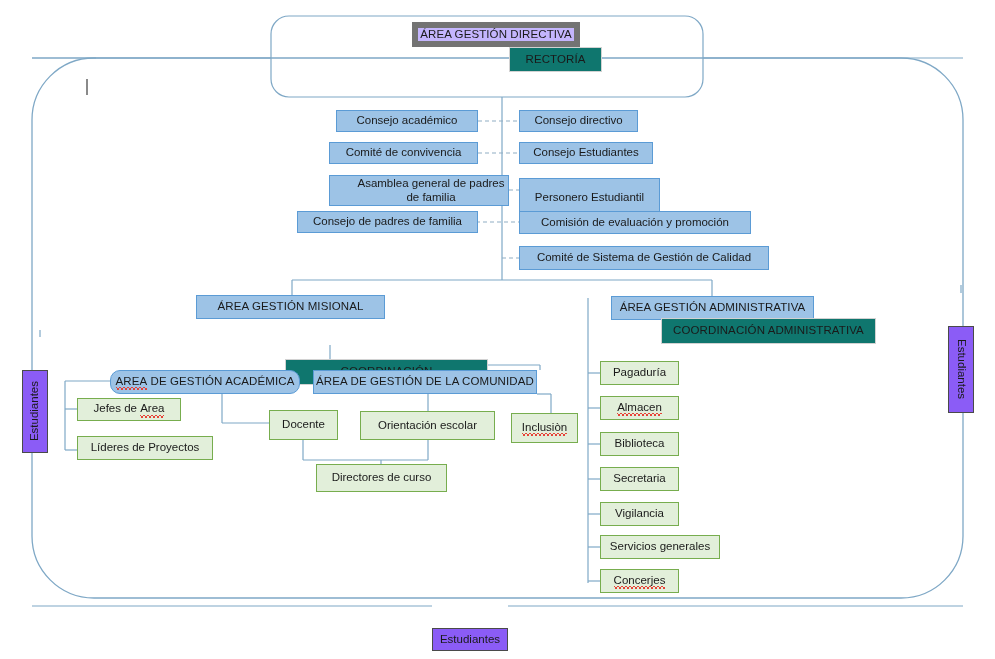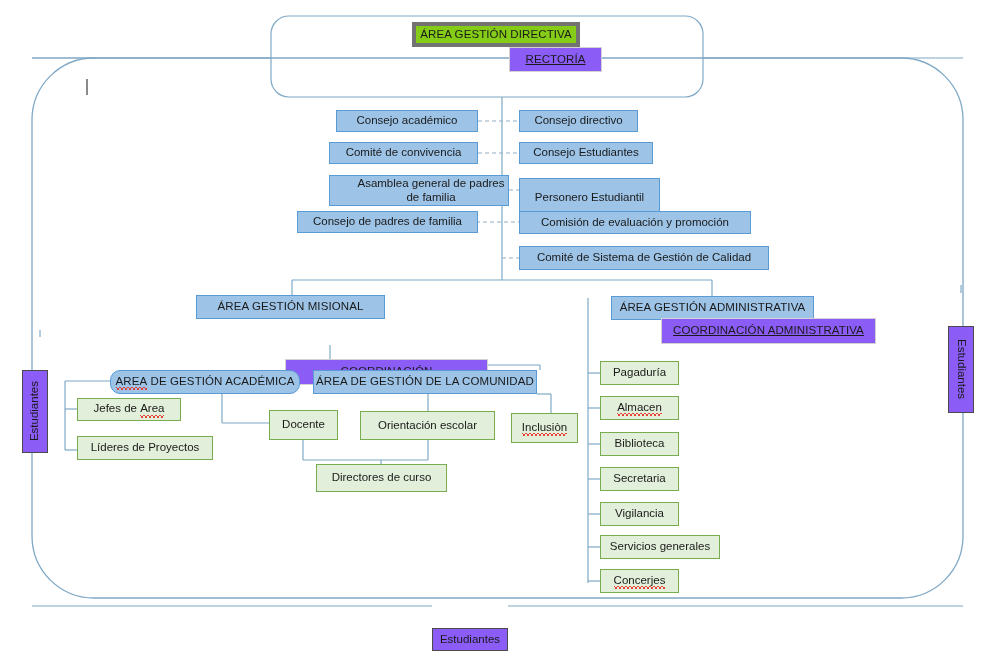--- a/index.html
+++ b/index.html
@@ -19,29 +19,28 @@
     color:#1a1a1a;
     line-height:1.15;
     z-index:5;
   }
   .blue{
     background:#9DC3E6;
     border:1px solid #5B9BD5;
     font-size:11.5px;
   }
   .blue-dark{
-    background:#84cc16;
-    border:4px solid #737373;
+    background:#c4b5fd;
+    border:6px solid #737373;
     font-size:11.5px;
   }
   .gray{
-    background:#8b5cf6;
+    background:#0f766e;
     border:1px solid #D2D2D2;
     font-size:11.5px;
-    text-decoration:underline;
   }
   .green{
     background:#E2EFDA;
     border:1px solid #77AD4E;
     font-size:11.5px;
   }
   .plain{
     background:#8b5cf6;
     border:1.3px solid #4a4a4a;
     font-size:11.5px;

